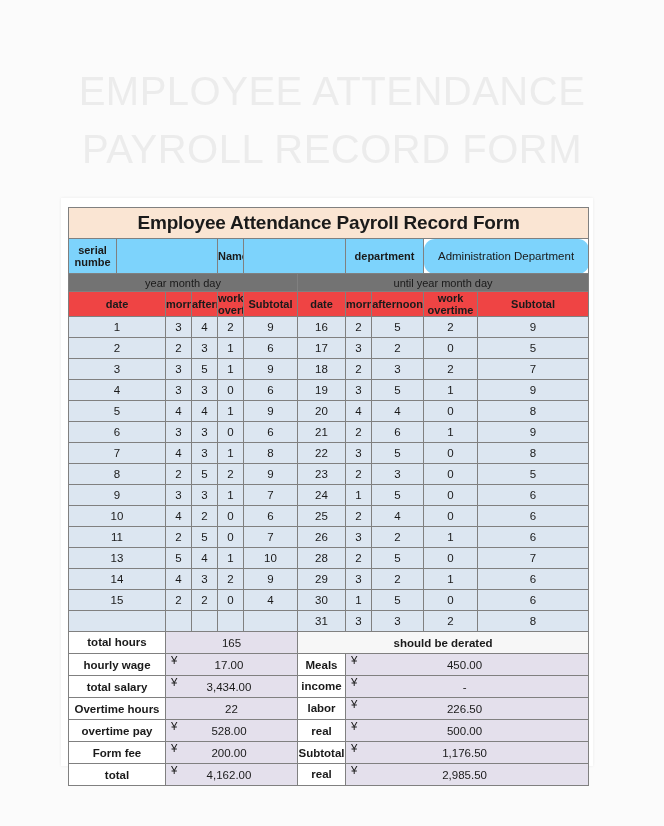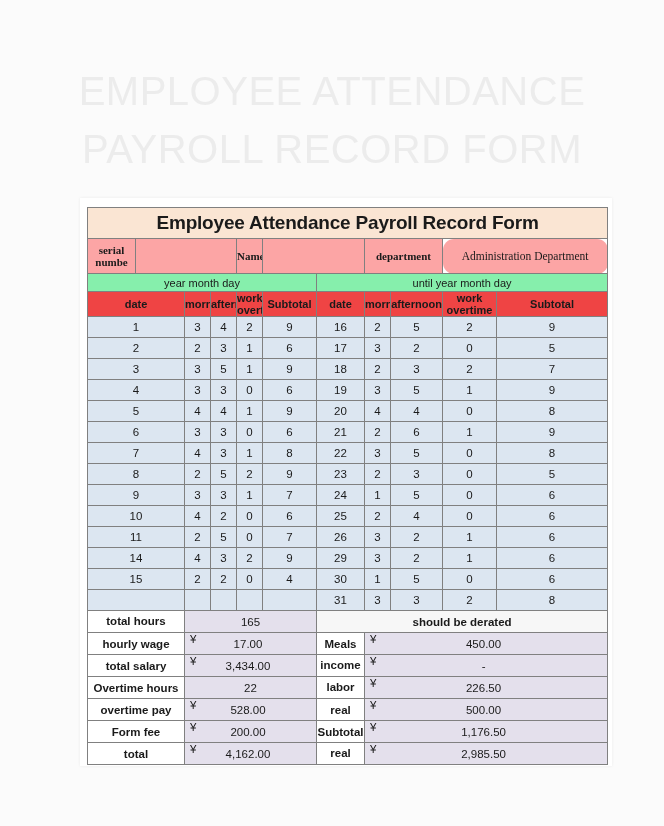--- a/index.html
+++ b/index.html
@@ -28,21 +28,21 @@
     font-weight: 300;
     letter-spacing: 0.5px;
     line-height: 58px;
     color: #ececec;
     user-select: none;
   }
 
   
   #sheet {
     position: absolute;
-    left: 80px;
+    left: 61px;
     top: 198px;
     width: 532px;
     height: 568px;
     background: #ffffff;
     box-shadow: 0 0 3px rgba(0,0,0,0.07);
   }
 
   #grid {
     position: absolute;
     left: 7px;
@@ -69,28 +69,28 @@
   .titlebar {
     background: #fae5d3;
     height: 30px;
     font-size: 19px !important;
     font-weight: bold !important;
     color: #000;
     letter-spacing: -0.2px;
   }
 
   
-  .inforow td { height: 34px; background:#fca5a5;font-family:Liberation Serif, serif; }
+  .inforow td { height: 34px; background:#7dd3fc; }
   .lbl-bold { font-weight: bold !important; font-size: 11px !important; }
   .dept-val { font-size: 11.5px !important; border-radius: 11px; }
 
   
   .periodrow td {
     height: 17px;
-    background: #86efac;
+    background: #737373;
     font-size: 11px !important;
   }
 
   
   .colhead td {
     height: 22px;
     background: #ef4444;
     font-weight: bold !important;
     font-size: 11px !important;
     line-height: 11px;
@@ -343,20 +343,32 @@
           <td>5</td>
           <td>0</td>
           <td>7</td>
           <td>26</td>
           <td>3</td>
           <td colspan="2">2</td>
           <td>1</td>
           <td>6</td>
         </tr>
         <tr class="datarow">
+          <td colspan="2">13</td>
+          <td>5</td>
+          <td>4</td>
+          <td>1</td>
+          <td>10</td>
+          <td>28</td>
+          <td>2</td>
+          <td colspan="2">5</td>
+          <td>0</td>
+          <td>7</td>
+        </tr>
+        <tr class="datarow">
           <td colspan="2">14</td>
           <td>4</td>
           <td>3</td>
           <td>2</td>
           <td>9</td>
           <td>29</td>
           <td>3</td>
           <td colspan="2">2</td>
           <td>1</td>
           <td>6</td>

